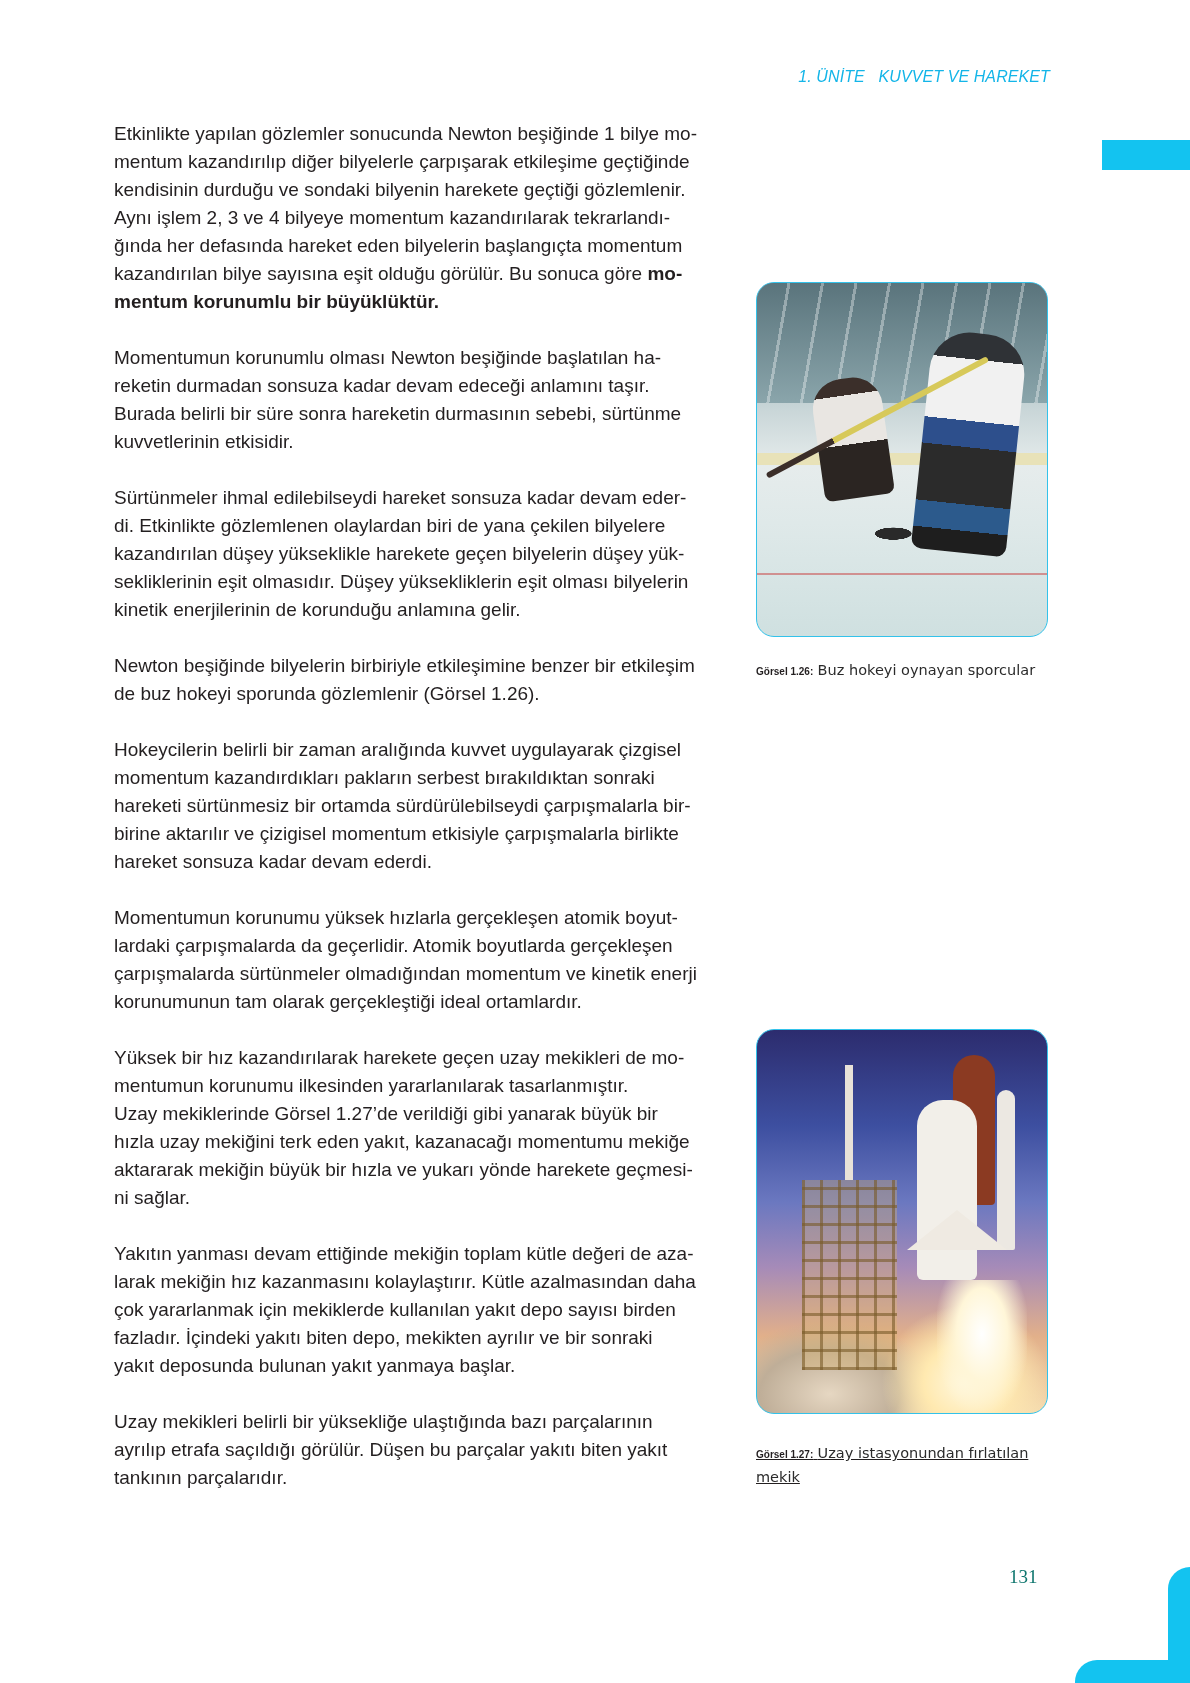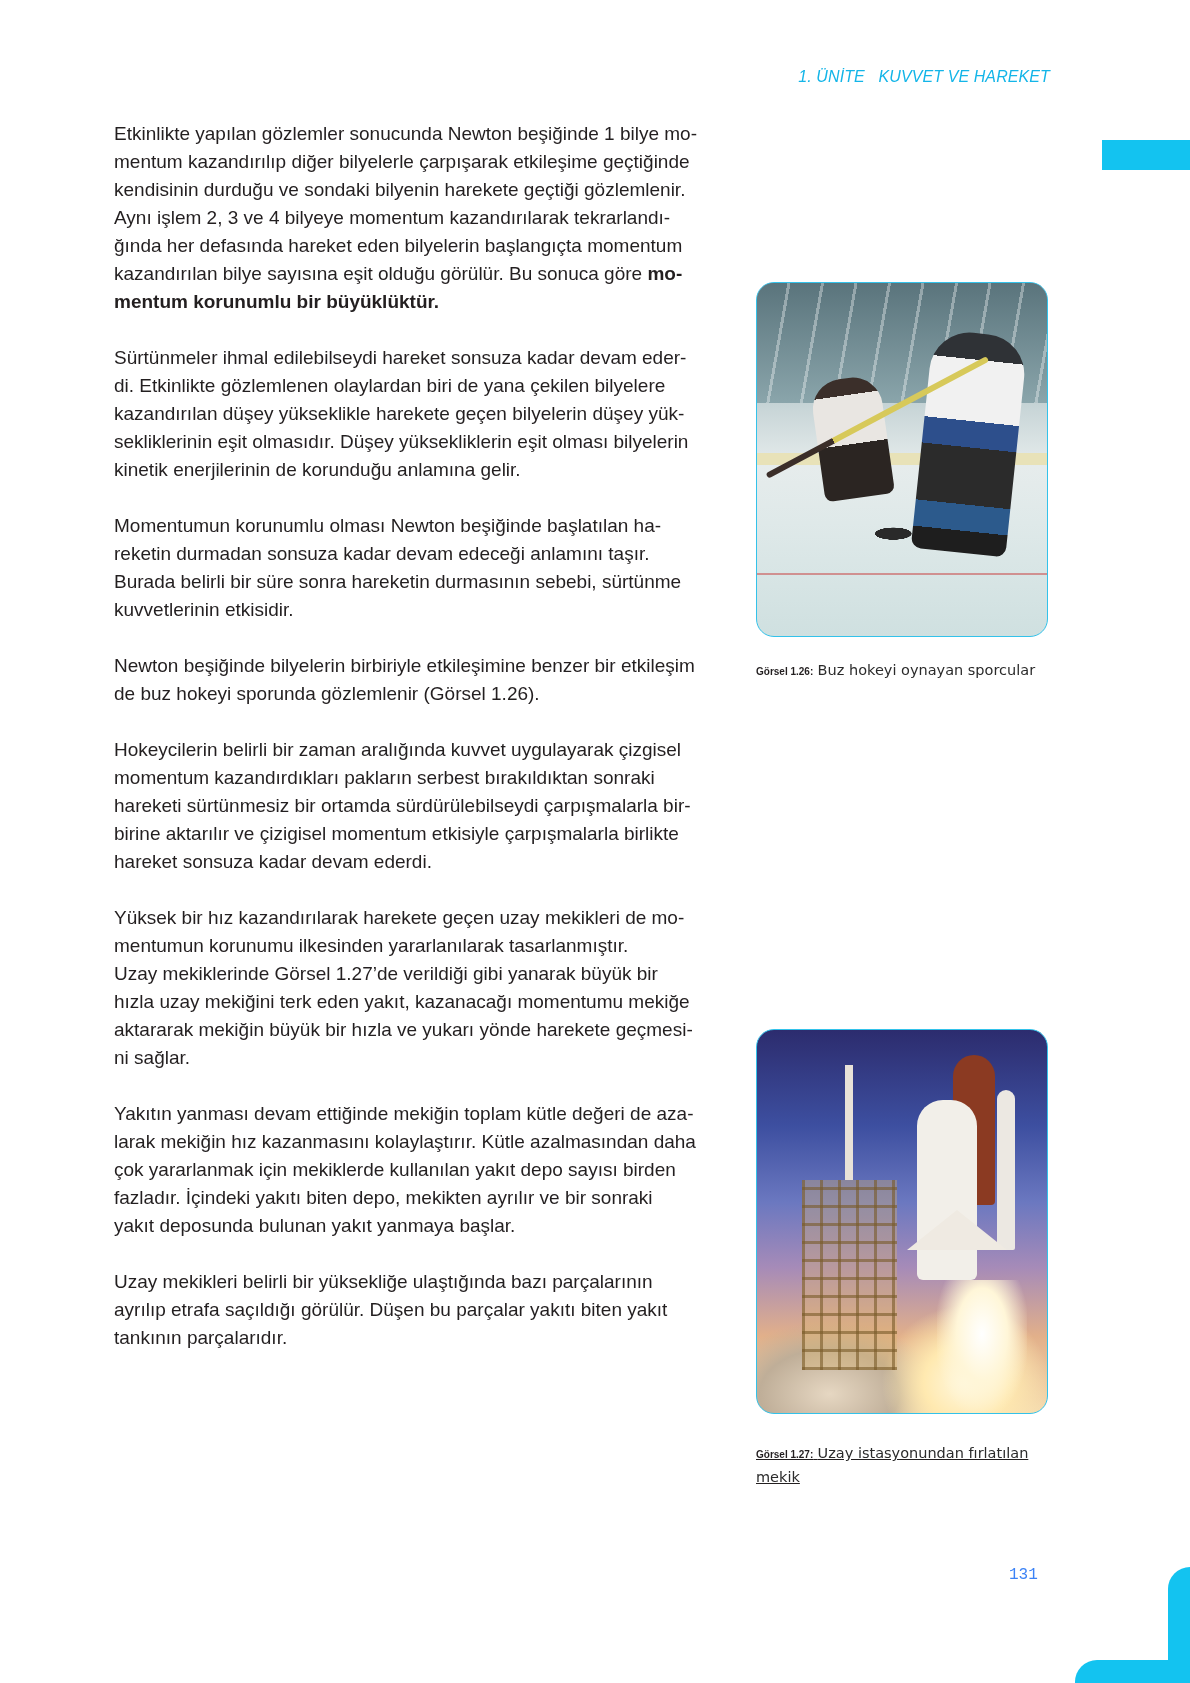--- a/index.html
+++ b/index.html
@@ -157,23 +157,23 @@
       font-family: "DejaVu Sans", sans-serif;
       font-size: 14.5px;
       color: #2b2b2b;
     }
     .cap1 { top: 659px; }
     .cap2 { top: 1442px; text-decoration: underline; }
     .page-number {
       position: absolute;
       left: 1009px;
       top: 1566px;
-      font-size: 16px;
-      color: #3b82f6;
-      font-family: Liberation Mono, monospace;
+      font-size: 19px;
+      color: #0f766e;
+      font-family: Liberation Serif, serif;
     }
     .corner-v {
       position: absolute;
       left: 1168px;
       top: 1567px;
       width: 40px;
       height: 140px;
       background: #13c3f0;
       border-radius: 22px 0 0 0;
     }
@@ -195,36 +195,40 @@
 <div class="side-tab"></div>
 
 <div class="body-col">
   <p class="para"><span>Etkinlikte yapılan gözlemler sonucunda Newton beşiğinde 1 bilye mo-
 mentum kazandırılıp diğer bilyelerle çarpışarak etkileşime geçtiğinde
 kendisinin durduğu ve sondaki bilyenin harekete geçtiği gözlemlenir.
 Aynı işlem 2, 3 ve 4 bilyeye momentum kazandırılarak tekrarlandı-
 ğında her defasında hareket eden bilyelerin başlangıçta momentum
 kazandırılan bilye sayısına eşit olduğu görülür. Bu sonuca göre </span><b>mo-
 mentum korunumlu bir büyüklüktür.</b></p>
+  <p class="para">Momentumun korunumlu olması Newton beşiğinde başlatılan ha-
+reketin durmadan sonsuza kadar devam edeceği anlamını taşır.
+Burada belirli bir süre sonra hareketin durmasının sebebi, sürtünme
+kuvvetlerinin etkisidir.</p>
   <p class="para">Sürtünmeler ihmal edilebilseydi hareket sonsuza kadar devam eder-
 di. Etkinlikte gözlemlenen olaylardan biri de yana çekilen bilyelere
 kazandırılan düşey yükseklikle harekete geçen bilyelerin düşey yük-
 sekliklerinin eşit olmasıdır. Düşey yüksekliklerin eşit olması bilyelerin
 kinetik enerjilerinin de korunduğu anlamına gelir.</p>
-  <p class="para">Momentumun korunumlu olması Newton beşiğinde başlatılan ha-
-reketin durmadan sonsuza kadar devam edeceği anlamını taşır.
-Burada belirli bir süre sonra hareketin durmasının sebebi, sürtünme
-kuvvetlerinin etkisidir.</p>
   <p class="para">Newton beşiğinde bilyelerin birbiriyle etkileşimine benzer bir etkileşim
 de buz hokeyi sporunda gözlemlenir (Görsel 1.26).</p>
   <p class="para">Hokeycilerin belirli bir zaman aralığında kuvvet uygulayarak çizgisel
 momentum kazandırdıkları pakların serbest bırakıldıktan sonraki
 hareketi sürtünmesiz bir ortamda sürdürülebilseydi çarpışmalarla bir-
 birine aktarılır ve çizigisel momentum etkisiyle çarpışmalarla birlikte
 hareket sonsuza kadar devam ederdi.</p>
+  <p class="para">Momentumun korunumu yüksek hızlarla gerçekleşen atomik boyut-
+lardaki çarpışmalarda da geçerlidir. Atomik boyutlarda gerçekleşen
+çarpışmalarda sürtünmeler olmadığından momentum ve kinetik enerji
+korunumunun tam olarak gerçekleştiği ideal ortamlardır.</p>
   <p class="para">Yüksek bir hız kazandırılarak harekete geçen uzay mekikleri de mo-
 mentumun korunumu ilkesinden yararlanılarak tasarlanmıştır.
 Uzay mekiklerinde Görsel 1.27’de verildiği gibi yanarak büyük bir
 hızla uzay mekiğini terk eden yakıt, kazanacağı momentumu mekiğe
 aktararak mekiğin büyük bir hızla ve yukarı yönde harekete geçmesi-
 ni sağlar.</p>
   <p class="para">Yakıtın yanması devam ettiğinde mekiğin toplam kütle değeri de aza-
 larak mekiğin hız kazanmasını kolaylaştırır. Kütle azalmasından daha
 çok yararlanmak için mekiklerde kullanılan yakıt depo sayısı birden
 fazladır. İçindeki yakıtı biten depo, mekikten ayrılır ve bir sonraki

